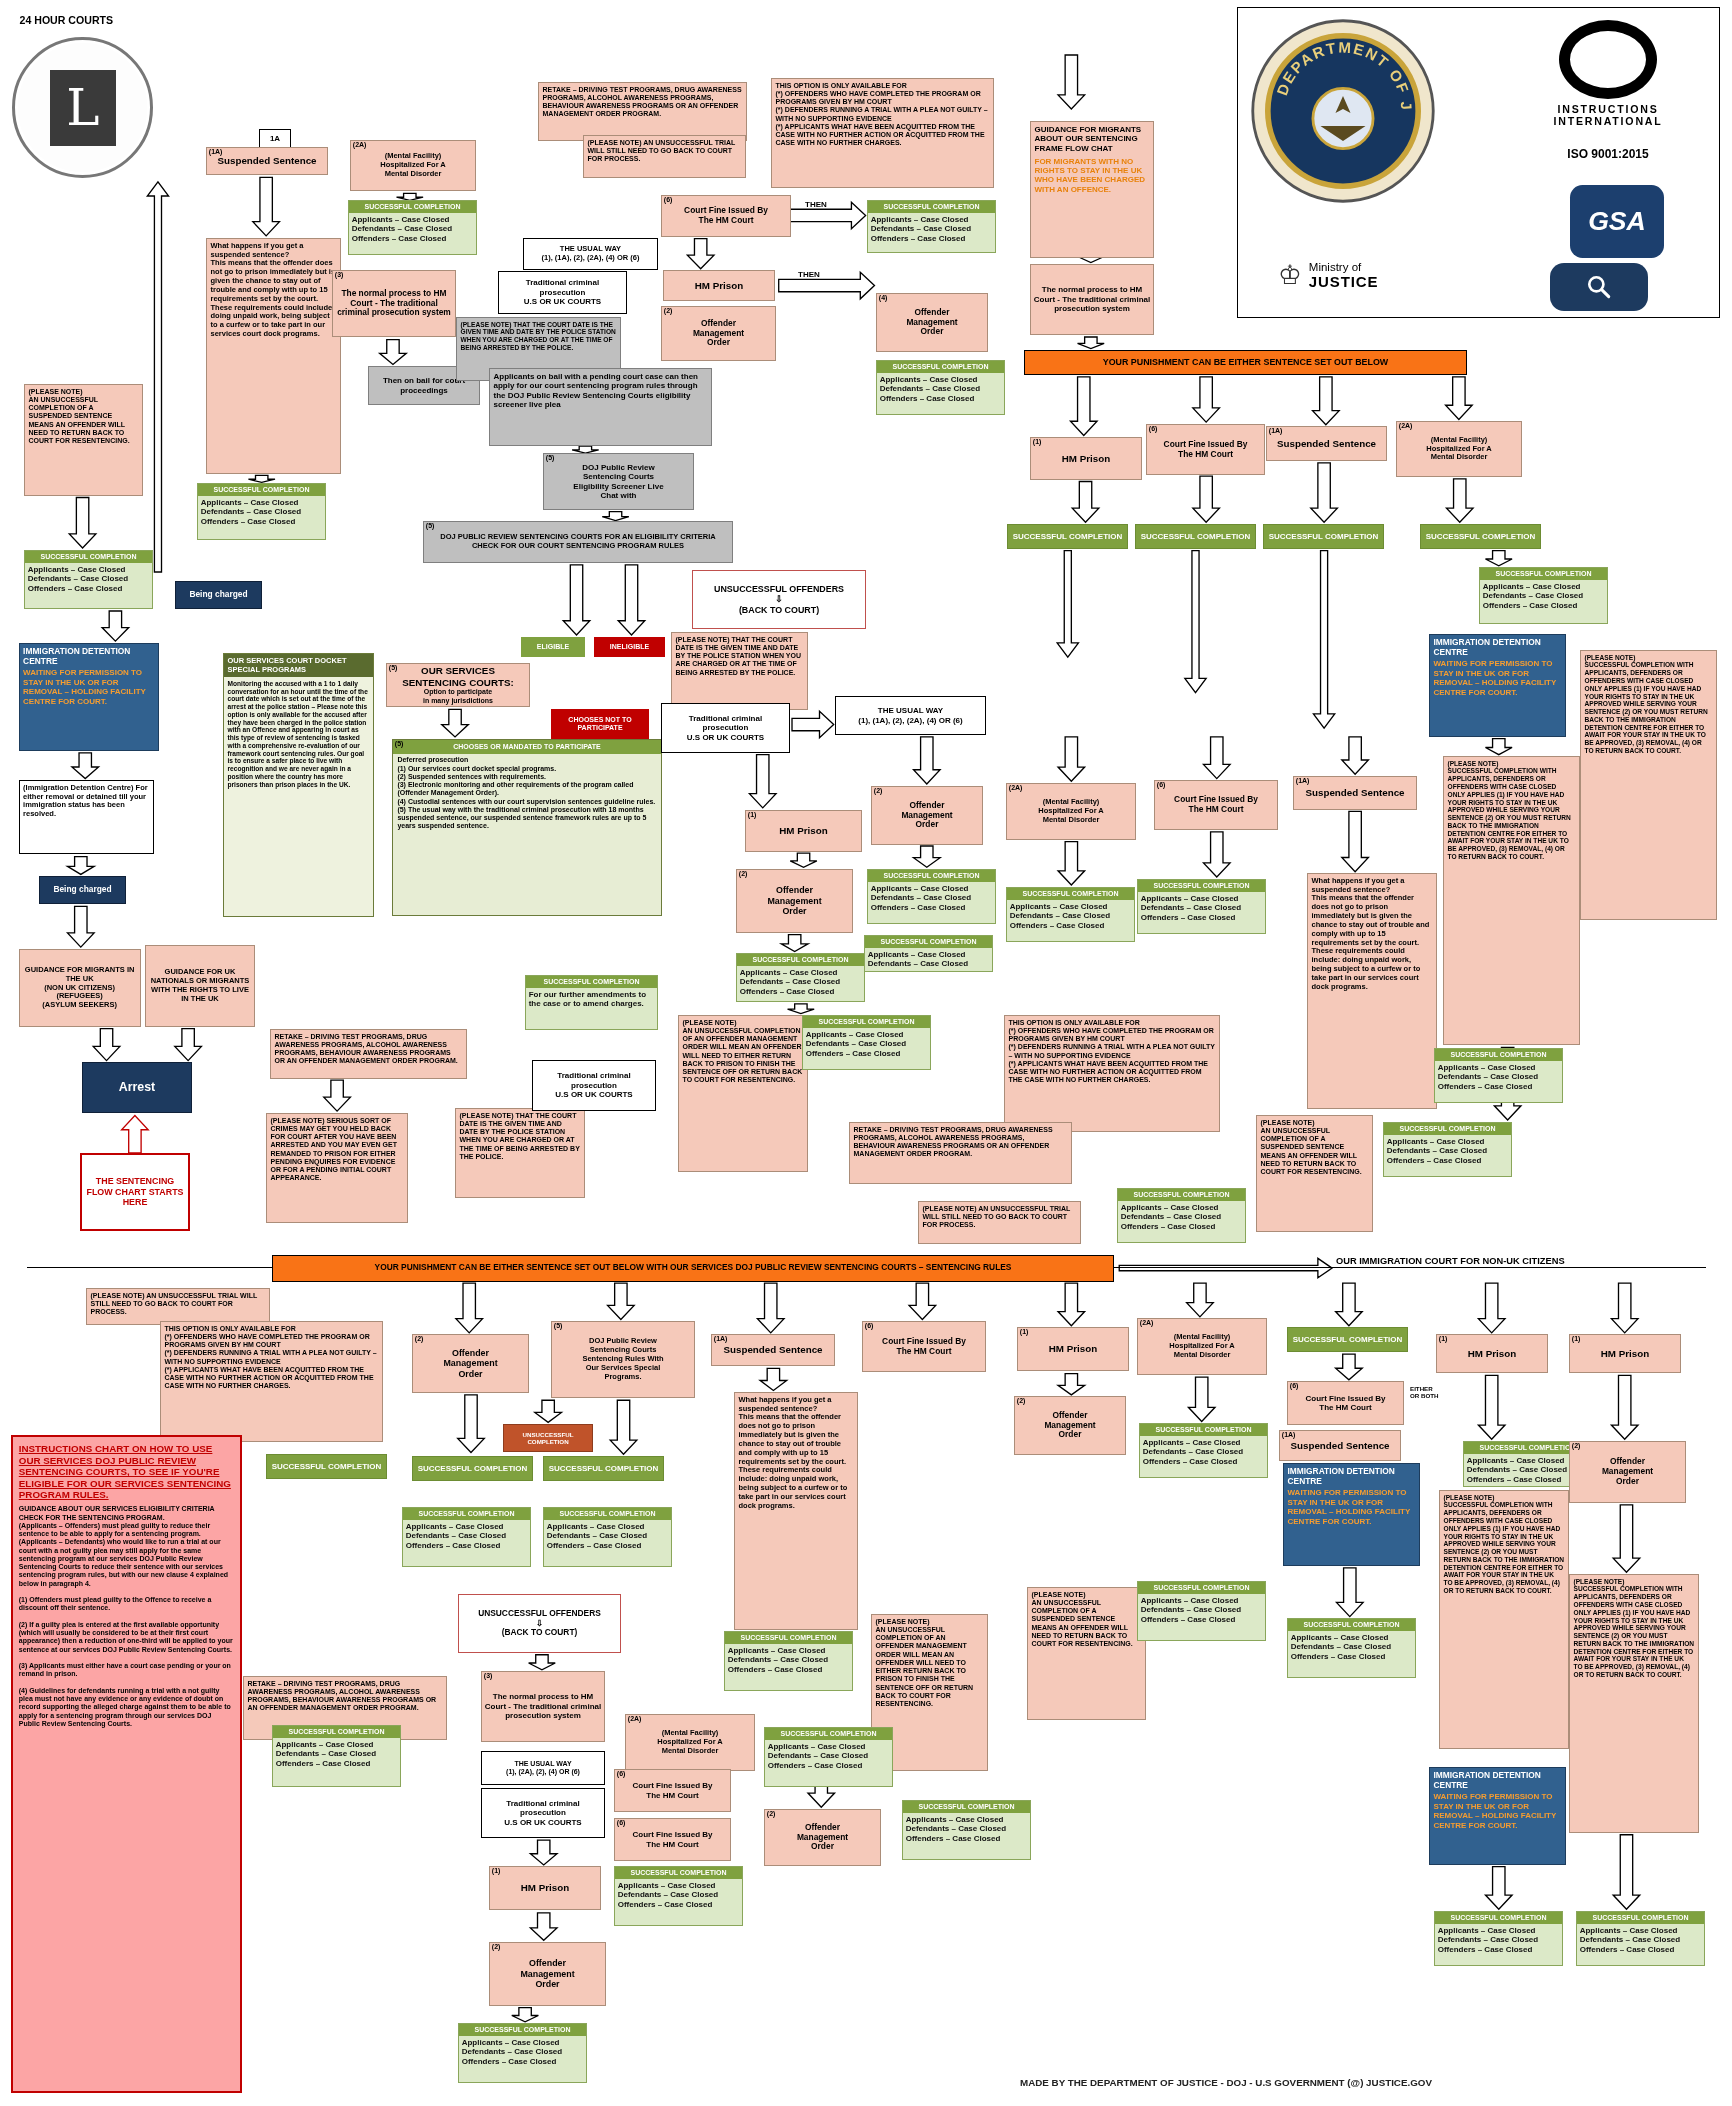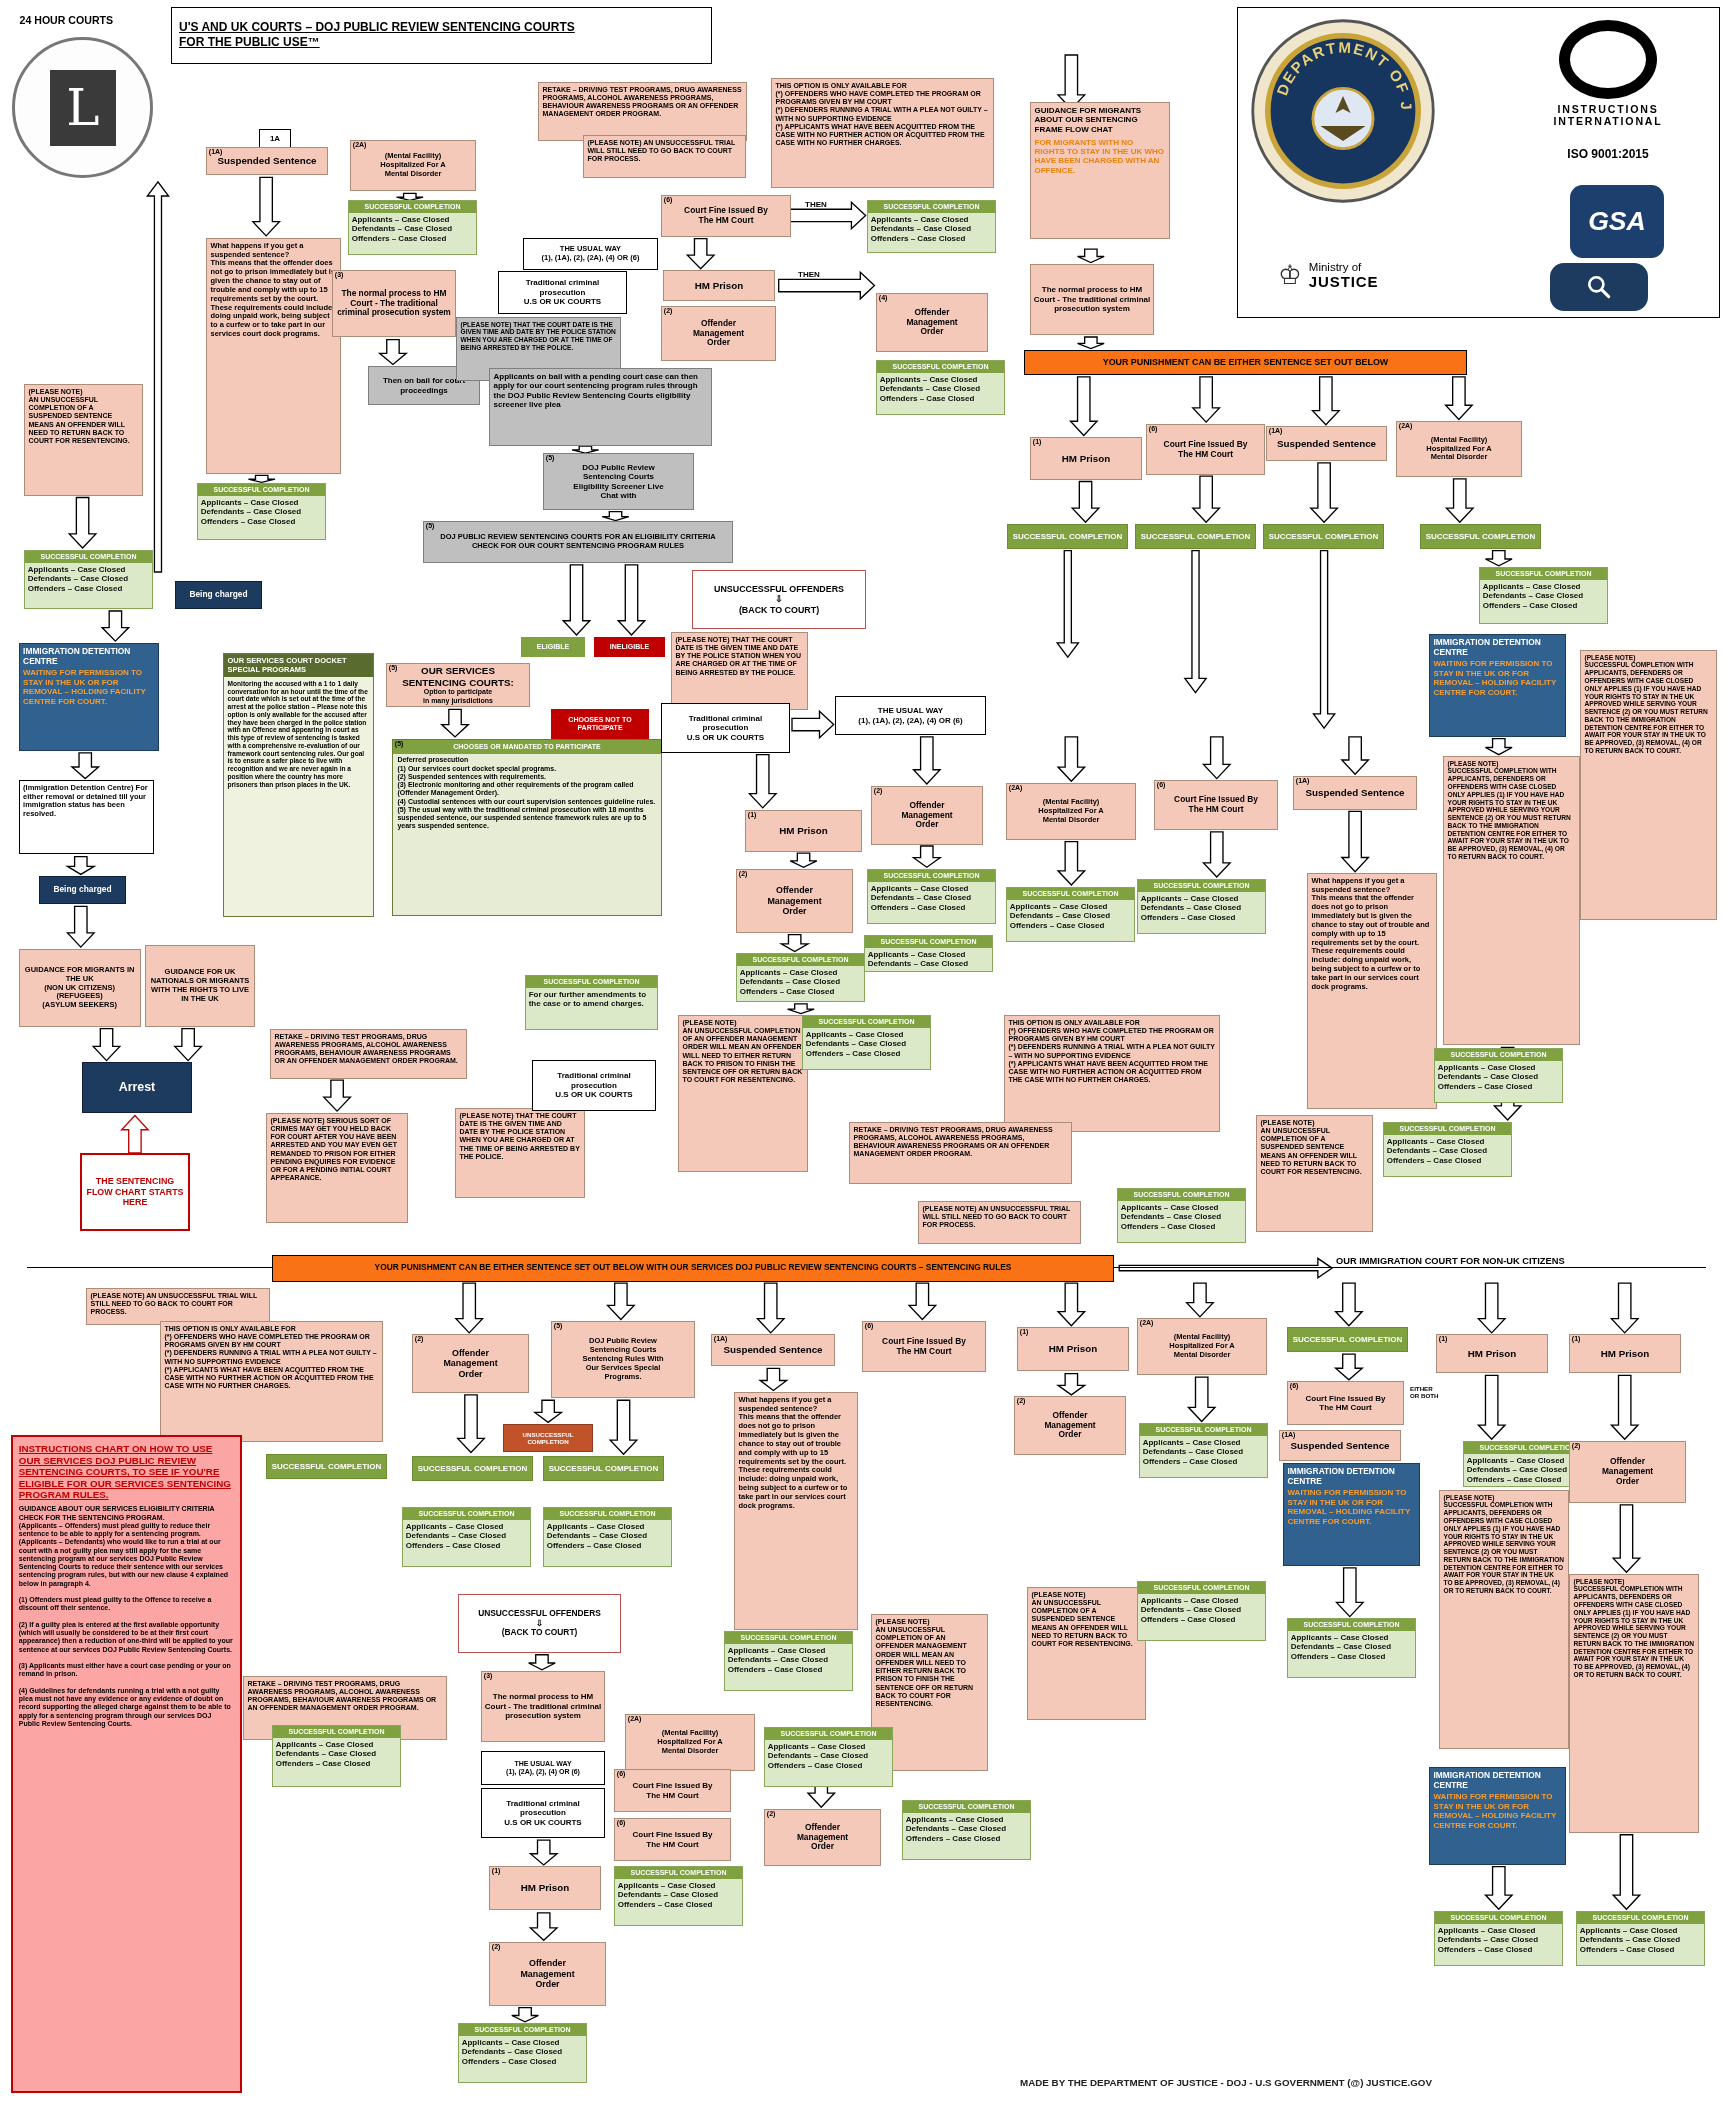--- a/index.html
+++ b/index.html
@@ -85,24 +85,20 @@
 
 <div id="canvas">
 
   <div class="static" id="logo24-label">24 HOUR COURTS</div>
   <div class="static" id="logo24-circle">
     <div id="logo24-inner">
       <span>L</span>
     </div>
   </div>
 
-  <div class="static" id="title-box">
-    <span>U'S AND UK COURTS – DOJ PUBLIC REVIEW SENTENCING COURTS
-FOR THE PUBLIC USE™</span>
-  </div>
 
   <div class="static" id="logo-panel">
     <svg id="doj-seal" viewBox="0 0 100 100">
       <circle cx="50" cy="50" r="48" fill="#f0e6cc" stroke="#555" stroke-width="1.5"></circle>
       <circle cx="50" cy="50" r="40" fill="#16365f" stroke="#c9a43a" stroke-width="3"></circle>
       <defs>
           <path id="sealArc" d="M50,50 m-31,0 a31,31 0 1,1 62,0"></path>
         </defs>
       <text font-size="8" fill="#e9cf7a" font-family="Liberation Sans, sans-serif" font-weight="bold" letter-spacing="1">
         <textPath href="#sealArc" startOffset="8%">DEPARTMENT OF JUSTICE</textPath>
@@ -526,21 +522,21 @@
       <div class="node pinkL" style="left: 1256px; top: 1115px; width: 117px; height: 117px;">
         <div class="bd" style="font-size: 7px;">(PLEASE NOTE)
 AN UNSUCCESSFUL COMPLETION OF A SUSPENDED SENTENCE MEANS AN OFFENDER WILL NEED TO RETURN BACK TO COURT FOR RESENTENCING.</div>
       </div>
       <div class="node green" style="left: 1383px; top: 1122px; width: 129px; height: 55px;">
         <div class="hd">SUCCESSFUL COMPLETION</div>
         <div class="bd" style="font-size: 8px;">Applicants – Case Closed
 Defendants  – Case Closed
 Offenders  – Case Closed</div>
       </div>
-      <div class="node pinkO" style="left: 1030px; top: 102px; width: 140px; height: 137px;">
+      <div class="node pinkO" style="left: 1030px; top: 121px; width: 124px; height: 137px;">
         <div class="hd">GUIDANCE FOR MIGRANTS ABOUT OUR SENTENCING FRAME FLOW CHAT</div>
         <div class="bd" style="font-size: 8px;">FOR MIGRANTS WITH NO RIGHTS TO STAY IN THE UK  WHO HAVE BEEN CHARGED WITH AN OFFENCE.</div>
       </div>
       <div class="node pink" style="left: 1030px; top: 264px; width: 124px; height: 71px;">
         <div class="bd" style="font-size: 8px;">The normal process to HM Court - The traditional criminal prosecution system</div>
       </div>
       <div class="node band" style="left: 1024px; top: 350px; width: 443px; height: 25px;">
         <div class="bd" style="font-size: 8.9px;">YOUR PUNISHMENT CAN BE EITHER SENTENCE SET OUT BELOW</div>
       </div>
       <div class="node pink" style="left: 1030px; top: 437px; width: 112px; height: 43px;">

